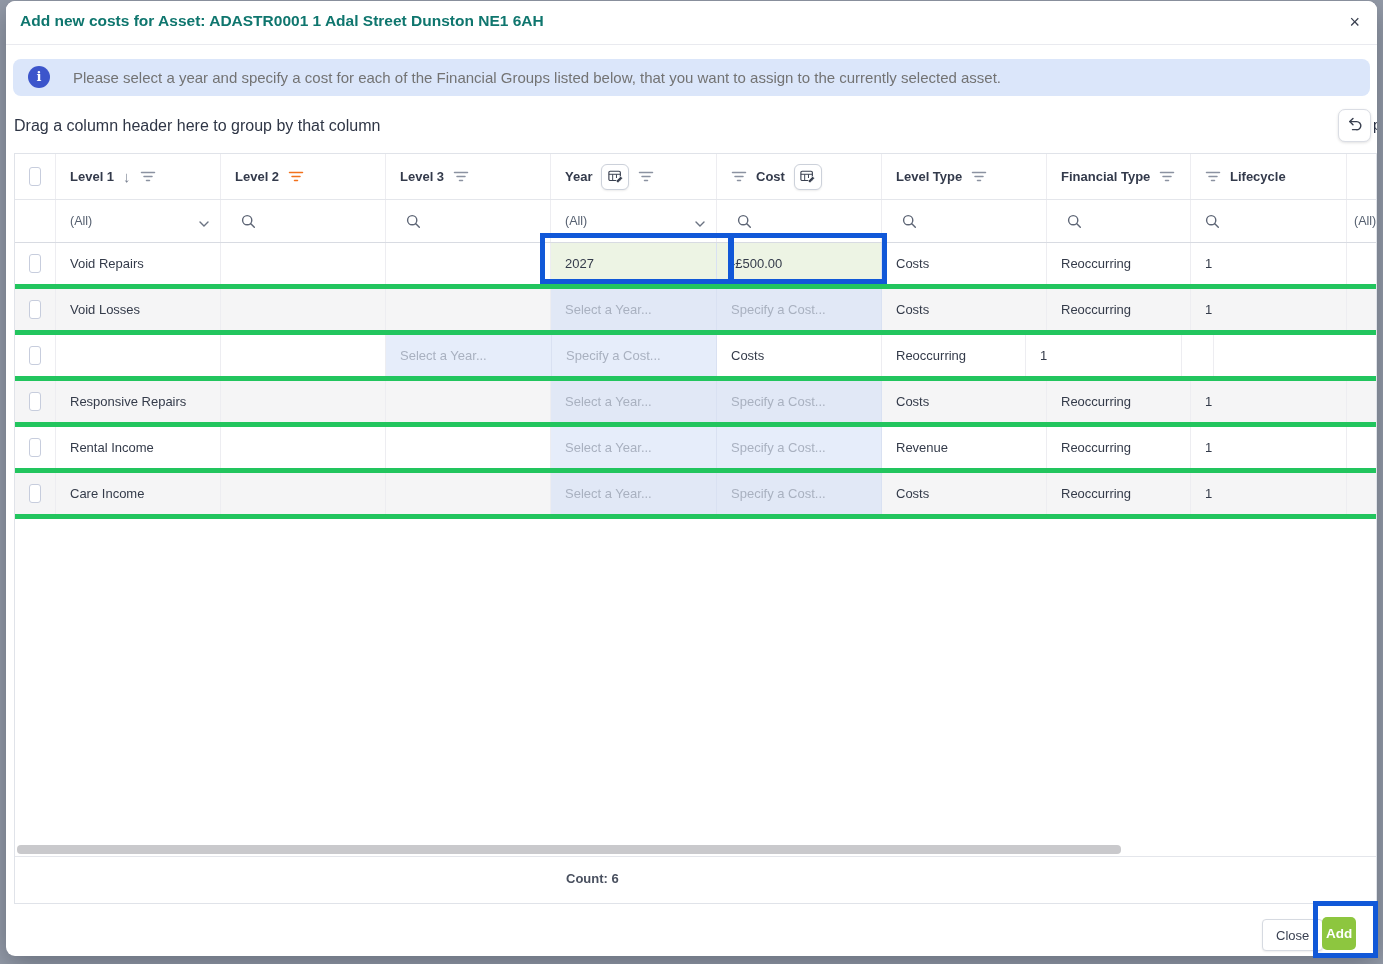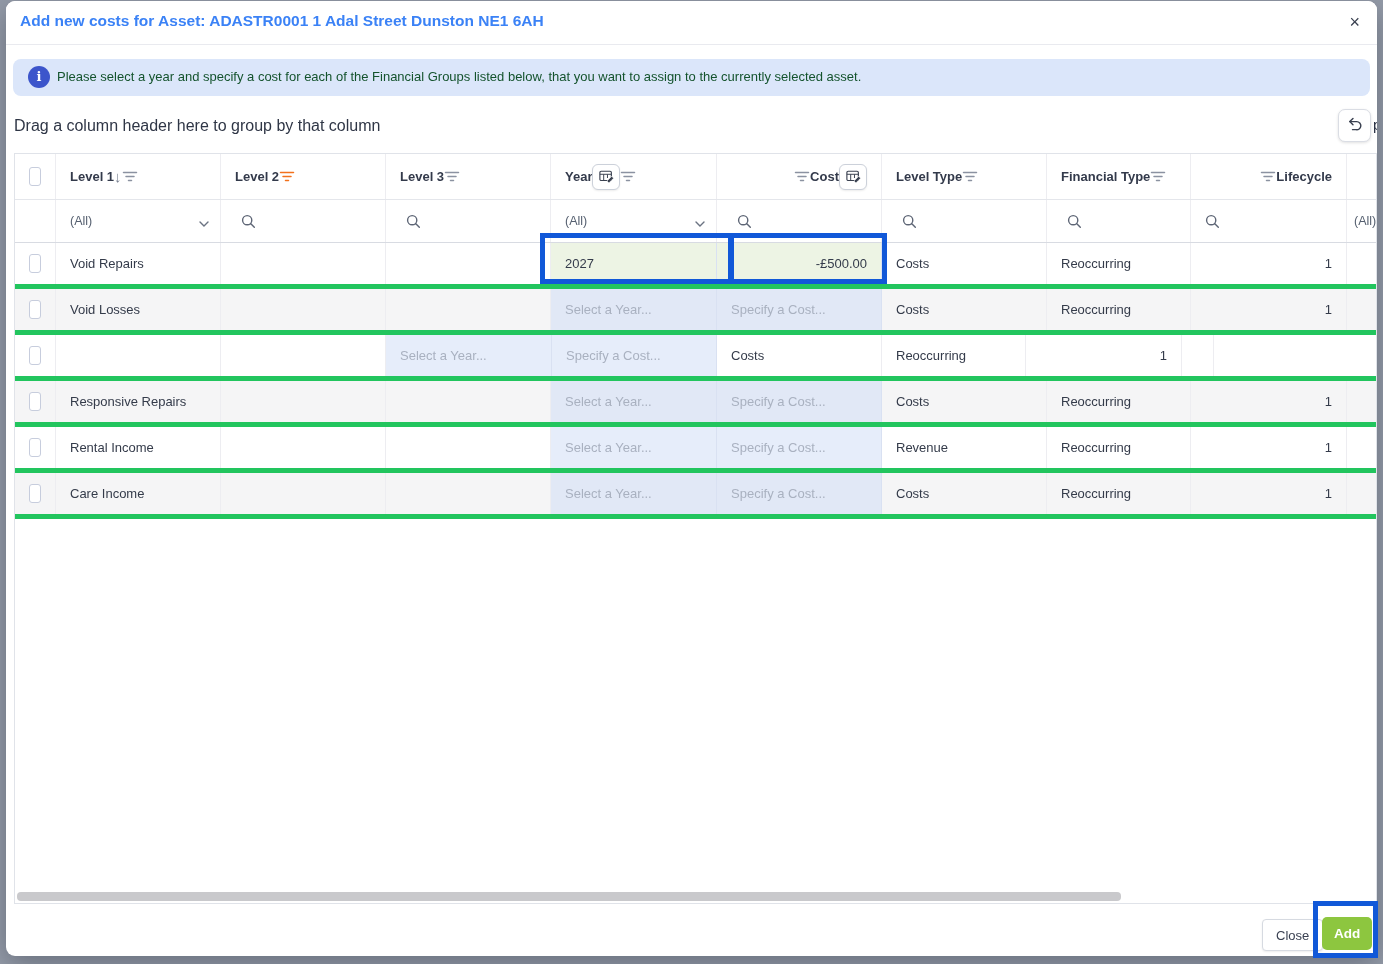--- a/index.html
+++ b/index.html
@@ -4,49 +4,49 @@
 <style>
   html,body{margin:0;padding:0}
   body{width:1383px;height:964px;position:relative;overflow:hidden;
        background:#959ca9;font-family:"Liberation Sans",sans-serif;}
 
   
   .modal{position:absolute;left:6px;top:1px;width:1371px;height:955px;background:#fff;
          border-radius:9px;box-shadow:0 8px 28px rgba(20,25,40,.35);overflow:hidden}
 
   .titlebar{position:absolute;left:0;top:0;right:0;height:43px;border-bottom:1px solid #e9eaef;background:#fff}
-  .title{position:absolute;left:14px;top:11px;font-size:15.5px;font-weight:700;color:#3b82f6}
+  .title{position:absolute;left:14px;top:11px;font-size:15.5px;font-weight:700;color:#0f766e}
   .close-x{position:absolute;right:17px;top:9px;font-size:18px;color:#3a4150;cursor:pointer;line-height:24px}
 
   .banner{position:absolute;left:7px;right:7px;top:58px;height:37px;background:#dbe6fa;border-radius:8px}
   .banner-icon{position:absolute;left:15px;top:7px;width:22px;height:22px;border-radius:50%;background:#3c55cb;
                color:#fff;font-weight:700;font-size:13px;text-align:center;line-height:22px;
                font-family:"DejaVu Serif",serif}
-  .banner-text{position:absolute;left:44px;top:10px;font-size:13px;color:#14532d}
+  .banner-text{position:absolute;left:60px;top:10px;font-size:15px;color:#737373}
 
   .grouppanel{position:absolute;left:8px;top:116px;font-size:16px;color:#2f3646}
 
   .undo-btn{position:absolute;left:1332px;top:108px;width:31px;height:31px;background:#fff;border:1px solid #dadde4;
             border-radius:7px;box-shadow:0 1px 3px rgba(0,0,0,.12);display:flex;align-items:center;
             justify-content:center;cursor:pointer}
   .edge-p{position:absolute;left:1367px;top:115px;font-size:15px;color:#2b3245}
 
   
   .grid{position:absolute;left:8px;top:152px;width:1363px;height:751px;border:1px solid #e0e3e9;
         box-sizing:border-box;display:flex;flex-direction:column;overflow:hidden;background:#fff}
   .hrow{display:flex;height:45px;border-bottom:1px solid #e4e6eb;flex:none}
   .frow{display:flex;height:42px;border-bottom:1px solid #d8dbe2;flex:none}
   .trow{display:flex;height:41px;border-bottom:5px solid #22c55e;flex:none}
   .cell{box-sizing:border-box;border-right:1px solid #ededf1;display:flex;align-items:center;
         padding:0 14px;font-size:13px;color:#343b4a;overflow:hidden;white-space:nowrap;flex:none;position:relative}
   .trow.striped .cell{background:#f5f5f6}
-  .hcell{font-weight:700;font-size:13px;color:#333a4b;}
+  .hcell{font-weight:700;font-size:13px;color:#333a4b;gap:9px}
   .w0{width:41px}.w1{width:165px}.w2{width:165px}.w3{width:165px}.w4{width:166px}
   .w5{width:165px}.w6{width:165px}.w7{width:144px}.w8{width:156px}.w9{width:32px}
-  .num{justify-content:flex-end}
+  .num{justify-content:flex-start}
   .edit{background:#e6edfa;border-right:1px solid #d9e1f2}
   .trow.striped .edit{background:#e1e8f6}
   .ph{color:#a9b1c0}
   .green{background:#edf4e4 !important}
   .filler{flex:1;position:relative;background:#fff}
   .scroll-thumb{position:absolute;left:2px;bottom:2px;width:1104px;height:9px;background:#c9c9cc;border-radius:4px}
   .sumrow{height:46px;border-top:1px solid #e4e6eb;flex:none;position:relative;background:#fff}
   .count{position:absolute;left:551px;top:14px;font-size:13px;font-weight:700;color:#49505f}
 
   
@@ -58,21 +58,21 @@
   .editbtn{width:26px;height:24px;border:1px solid #ccd1da;border-radius:6px;background:#fff;display:flex;
            align-items:center;justify-content:center;box-shadow:0 1px 2px rgba(0,0,0,.08);cursor:pointer;flex:none}
   .fselect{font-size:12.5px;color:#566070}
   .chev{position:absolute;right:10px;top:17px}
   .mag{display:flex;margin-left:6px}
 
   
   .close-btn{position:absolute;left:1256px;top:918px;height:30px;padding:0 13px;background:#fff;
              border:1px solid #d6dae1;border-radius:4px;font-size:13px;color:#3a4152;display:flex;
              align-items:center;box-shadow:0 1px 2px rgba(0,0,0,.08);cursor:pointer}
-  .add-btn{position:absolute;left:1316px;top:916px;height:33px;padding:0 12px;background:#8dc63f;border:none;
+  .add-btn{position:absolute;left:1316px;top:916px;height:33px;padding:0 4px;background:#8dc63f;border:none;
            border-radius:5px;font-size:13.5px;font-weight:700;color:#fff;display:flex;align-items:center;cursor:pointer}
 
   
   .anno{position:absolute;border:5px solid #1158d8;box-sizing:border-box;pointer-events:none;z-index:40}
   #anno-year{left:540px;top:233px;width:194px;height:51px}
   #anno-cost{left:728px;top:233px;width:159px;height:51px}
   #anno-add{left:1313px;top:901px;width:65px;height:57px}
 </style>
 </head>
 <body>
@@ -346,20 +346,23 @@
       <div class="cell w6">Costs</div>
       <div class="cell w7">Reoccurring</div>
       <div class="cell w8 num">1</div>
       <div class="cell w9"></div>
     </div>
 
     <div class="filler">
       <div class="scroll-thumb"></div>
     </div>
 
+    <div class="sumrow">
+      <span class="count">Count: 6</span>
+    </div>
   </div>
 
   <div class="close-btn">Close</div>
   <div class="add-btn">Add</div>
 </div>
 
 <div class="anno" id="anno-year"></div>
 <div class="anno" id="anno-cost"></div>
 <div class="anno" id="anno-add"></div>
 

